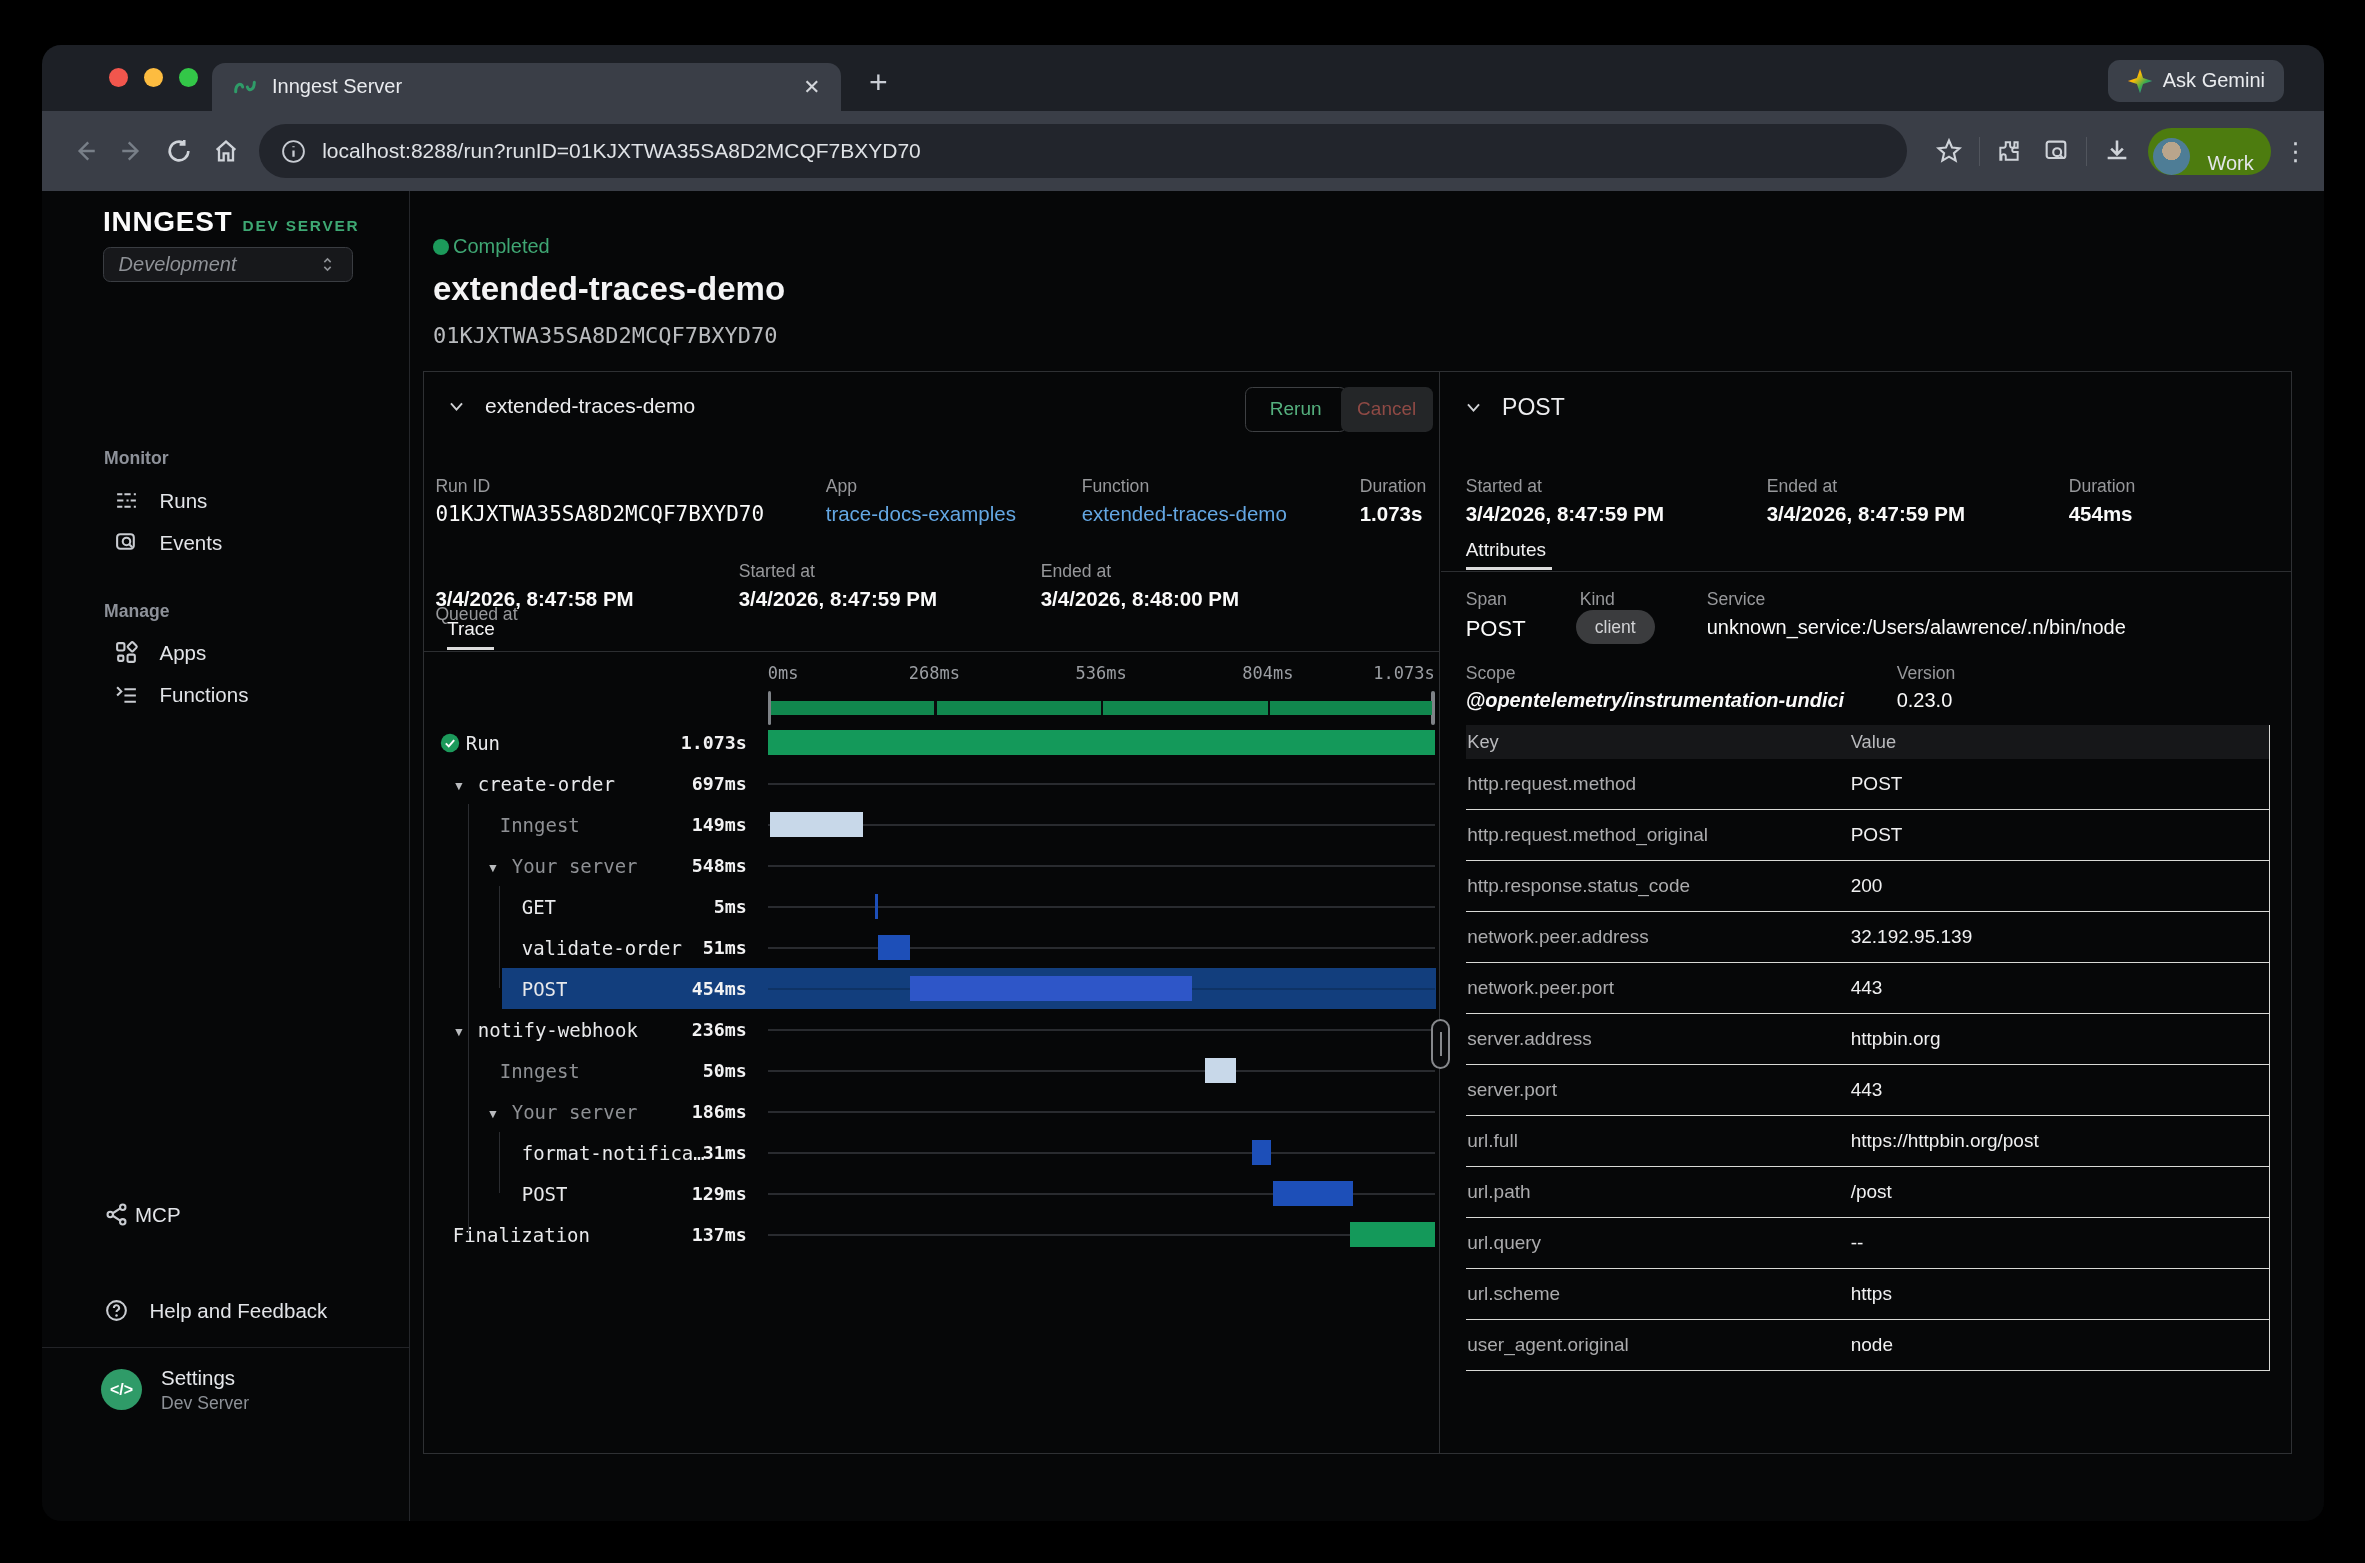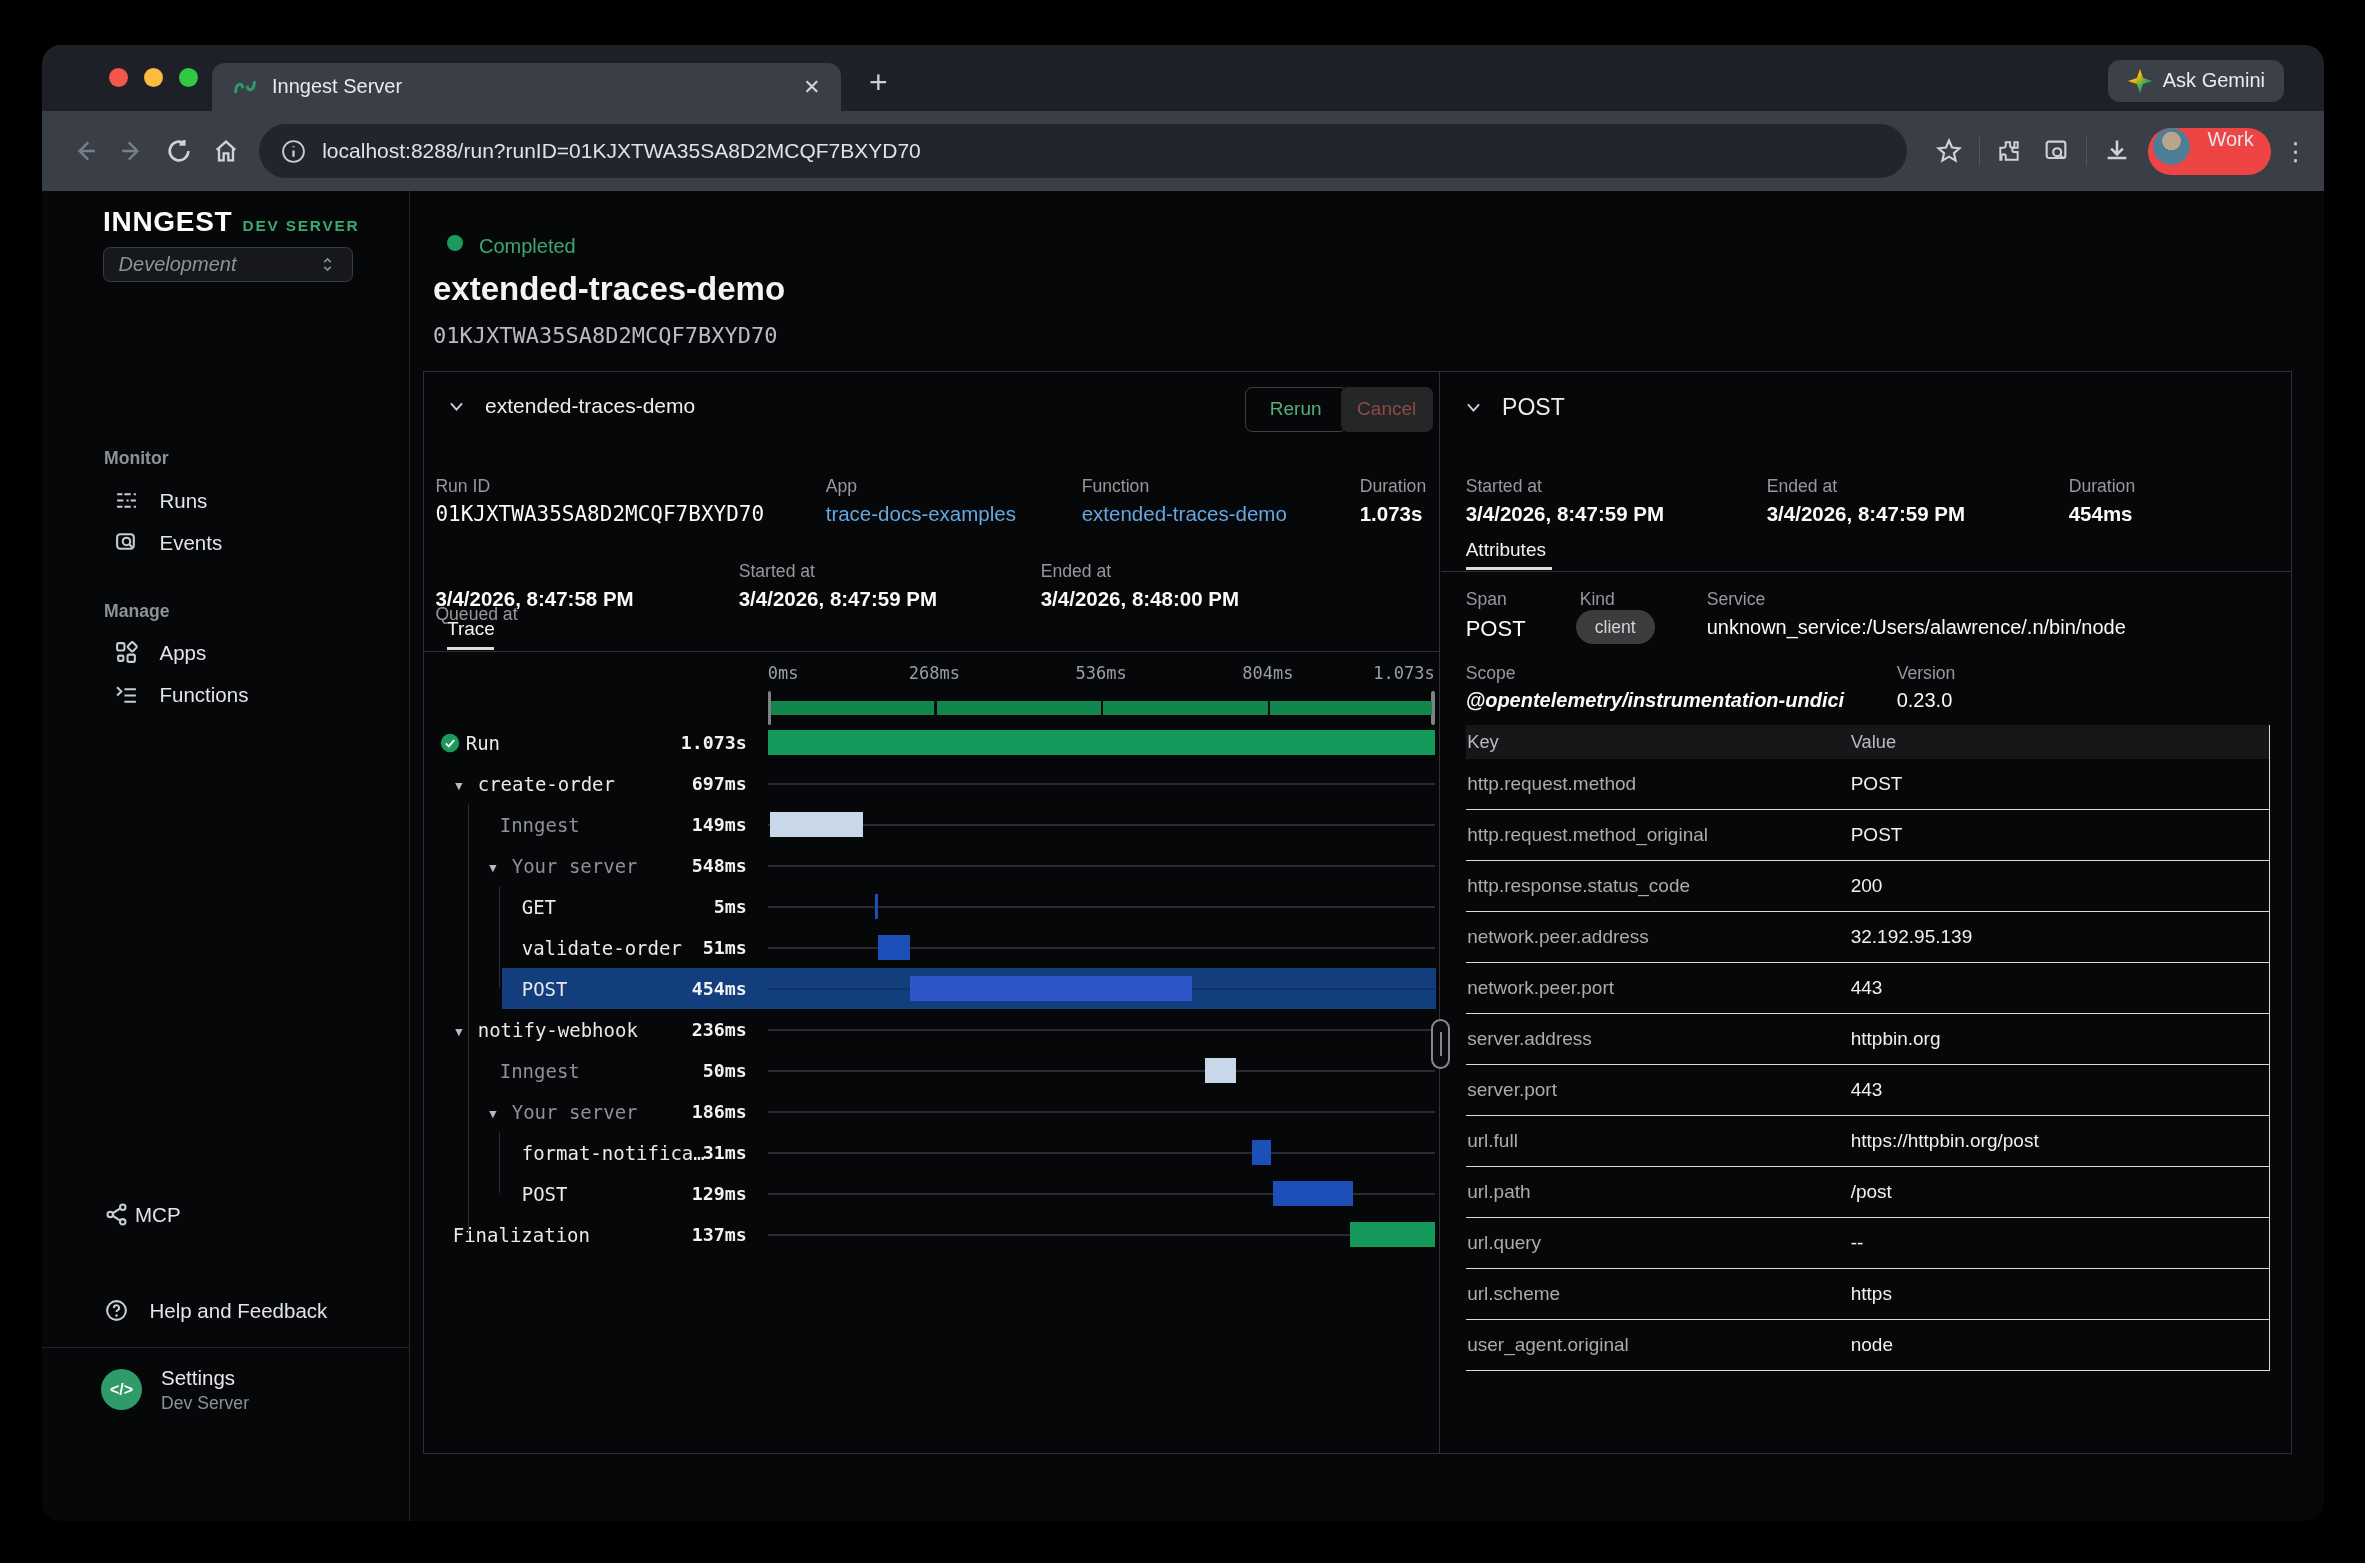--- a/index.html
+++ b/index.html
@@ -22,21 +22,21 @@
     border-radius:11.7px; display:flex; align-items:center; gap:10.2px; }
   .gemini-pill span { color:#e9ebee; font-size:20px; }
 
   .toolbar { position:absolute; left:0; top:66px; width:100%; height:80px; background:#3a3e47;
     display:flex; align-items:center; }
   .nav-ic { width:47px; height:47px; display:flex; align-items:center; justify-content:center; flex:none; }
   .urlbar { height:54px; background:#22252c; border-radius:27px; flex:1; margin:0 19px 0 10.2px;
     display:flex; align-items:center; padding:0 22px; gap:16px; min-width:0; }
   .url-text { color:#dfe2e6; font-size:21px; white-space:nowrap; overflow:hidden; }
   .tb-div { width:1.5px; height:29px; background:#51555d; margin:0 5.9px; flex:none; }
-  .work-pill { height:47px; background:#ef4444; border-radius:23.4px; display:flex; align-items:flex-start;
+  .work-pill { height:47px; background:#4d7c0f; border-radius:23.4px; display:flex; align-items:flex-end;
     padding:0 17.6px 0 5.9px; gap:17px; margin:0 7.3px; flex:none; }
   .work-pill span { color:#e3e6ea; font-size:20px; }
   .avatar { width:37px; height:37px; border-radius:50%;
     background:radial-gradient(circle at 50% 35%, #b9a58c 0 30%, #4e7d96 31% 100%); }
   .dots { color:#cfd3d9; font-size:25px; padding:0 16px 0 4.4px; }
 
   
   .content { position:absolute; left:0; top:146px; width:100%; height:1330px; background:#060708; }
   .sidebar { position:absolute; left:0; top:0; width:368px; height:100%; border-right:1.5px solid #24262a; }
   .main { position:absolute; left:369px; top:0; right:0; height:100%; }
@@ -53,21 +53,21 @@
     padding-left:72px; gap:20.5px; color:#c9ccd1; }
   .side-item span.lbl { color:#e2e4e8; font-size:20.5px; }
   .side-footer-border { position:absolute; left:0; top:1156px; width:100%; border-top:1.5px solid #222327; }
   .settings-row { position:absolute; left:59px; top:1175px; display:flex; align-items:center; gap:19px; }
   .settings-circle { width:41px; height:41px; border-radius:50%; background:#2f9b68; color:#fff;
     display:flex; align-items:center; justify-content:center; font-size:16px; font-weight:700; }
   .settings-title { color:#e6e8eb; font-size:20.5px; }
   .settings-sub { color:#8d9197; font-size:17.6px; margin-top:2.9px; }
 
   
-  .status-row { position:absolute; left:36px; top:44px; display:flex; gap:16px; }
+  .status-row { position:absolute; left:22px; top:44px; display:flex; align-items:center; gap:4px; }
   .status-dot { width:16px; height:16px; border-radius:50%; background:#1c9a5b; }
   .status-text { color:#3fa673; font-size:20px; }
   .run-title { position:absolute; left:22px; top:79px; color:#f4f4f5; font-size:33px; font-weight:700; }
   .run-id { position:absolute; left:22px; top:132px; color:#b9bbbe; font-size:22px; }
 
   
   .box { position:absolute; left:11.7px; top:180px; width:1869px; height:1083px; border:1.5px solid #2e3033; }
   .pane-left { position:absolute; left:0; top:0; width:1016px; height:100%; border-right:1.5px solid #2e3033; }
   .pane-right { position:absolute; left:1017px; top:0; right:0; height:100%; }
 

